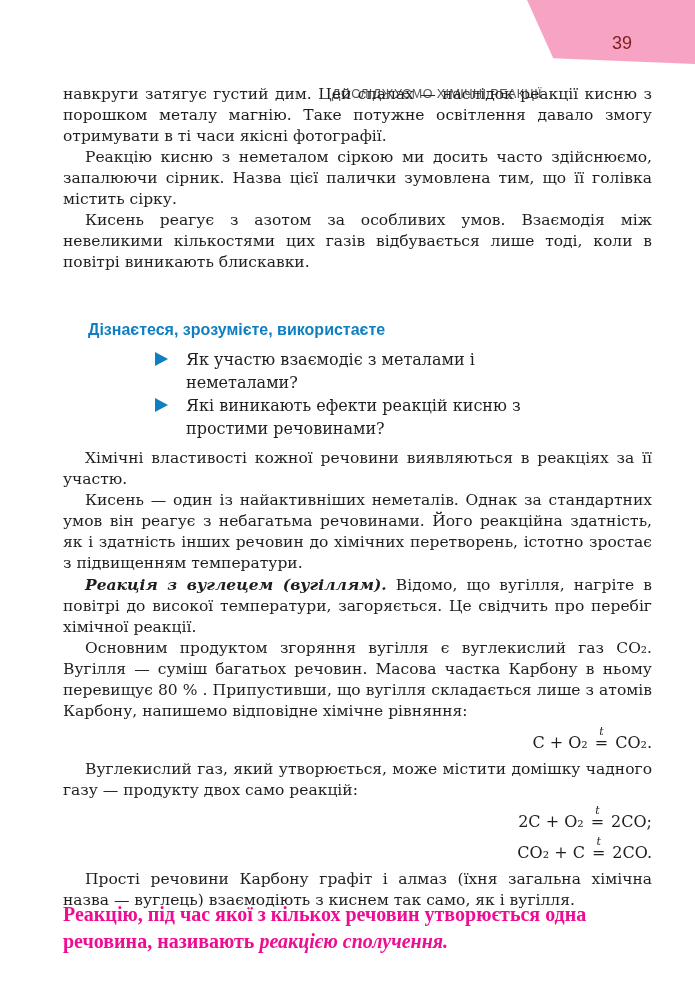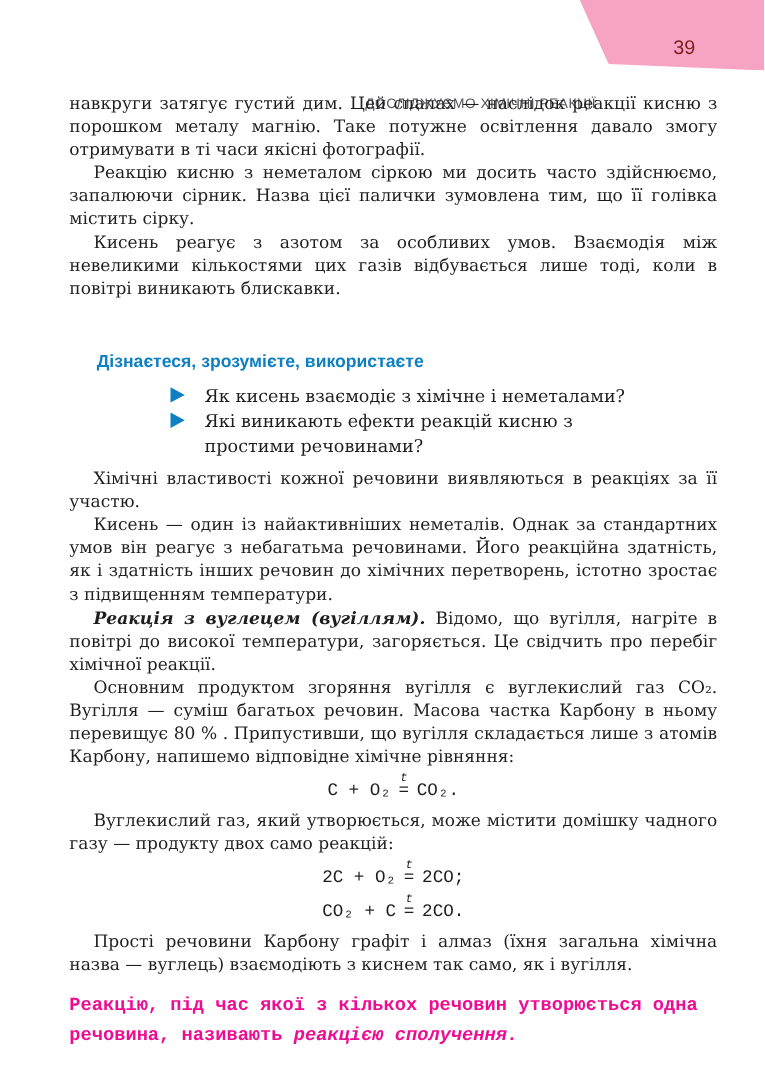--- a/index.html
+++ b/index.html
@@ -77,45 +77,44 @@
   }
   .arrow{
     position:absolute;left:0;top:4px;
     width:0;height:0;
     border-left:13px solid var(--blue);
     border-top:7.5px solid transparent;
     border-bottom:7.5px solid transparent;
   }
   
   .equation{
-    text-align:center;
+    text-align:right;
     font-size:16px;
     line-height:21px;
     margin:10px 0 6px 0;
-    font-family:Liberation Mono, monospace;
   }
   .eqsign{
     position:relative;
     display:inline-block;
     margin:0 7px;
   }
   .eqt{
     position:absolute;
     top:-11px;left:50%;
     transform:translateX(-50%);
     font-size:11px;
     font-style:italic;
   }
   
   .note{
     position:absolute;
     left:63px;right:38px;top:901px;
-    font-family:Liberation Mono, monospace;
+    font-family:Liberation Serif, serif;
     font-weight:bold;
-    font-size:17px;
+    font-size:20px;
     line-height:27px;
     color:var(--magenta);
   }
   .note .it{font-style:italic;}
 </style>
 </head>
 <body>
 
 <div class="page">
 
@@ -127,21 +126,21 @@
   <div class="content">
     <div id="intro">
         <p class="para noindent"><span>навкруги затягує густий дим. Цей спалах — наслідок реакції кисню з порошком металу магнію. Таке потужне освітлення давало змогу отримувати в ті часи якісні фотографії.</span></p>
         <p class="para"><span>Реакцію кисню з неметалом сіркою ми досить часто здійснюємо, запалюючи сірник. Назва цієї палички зумовлена тим, що її голівка містить сірку.</span></p>
         <p class="para"><span>Кисень реагує з азотом за особливих умов. Взаємодія між невеликими кількостями цих газів відбувається лише тоді, коли в повітрі виникають блискавки.</span></p>
       </div>
 
     <div class="learn-box">
       <div class="learn-heading">Дізнаєтеся, зрозумієте, використаєте</div>
       <ul class="bullets" id="bullets">
-          <li class="bullet"><span class="arrow"></span><span>Як кисень взаємодіє з хімічне і неметалами?</span></li>
+          <li class="bullet"><span class="arrow"></span><span>Як участю взаємодіє з металами і неметалами?</span></li>
           <li class="bullet"><span class="arrow"></span><span>Які виникають ефекти реакцій кисню з простими речовинами?</span></li>
         </ul>
     </div>
 
     <div id="bodyflow">
         <p class="para"><span>Хімічні властивості кожної речовини виявляються в реакціях за її участю.</span></p>
         <p class="para"><span>Кисень — один із найактивніших неметалів. Однак за стандартних умов він реагує з небагатьма речовинами. Його реакційна здатність, як і здатність інших речовин до хімічних перетворень, істотно зростає з підвищенням температури.</span></p>
         <p class="para"><b class="lead leadit">Реакція з вуглецем (вугіллям).</b><span> Відомо, що вугілля, нагріте в повітрі до високої температури, загоряється. Це свідчить про перебіг хімічної реакції.</span></p>
         <p class="para"><span>Основним продуктом згоряння вугілля є вуглекислий газ CO₂. Вугілля — суміш багатьох речовин. Масова частка Карбону в ньому перевищує 80 % . Припустивши, що вугілля складається лише з атомів Карбону, напишемо відповідне хімічне рівняння:</span></p>
         <div class="equation"><span>C + O₂</span><span class="eqsign"><span class="eqt">t</span>=</span><span>CO₂.</span></div>

